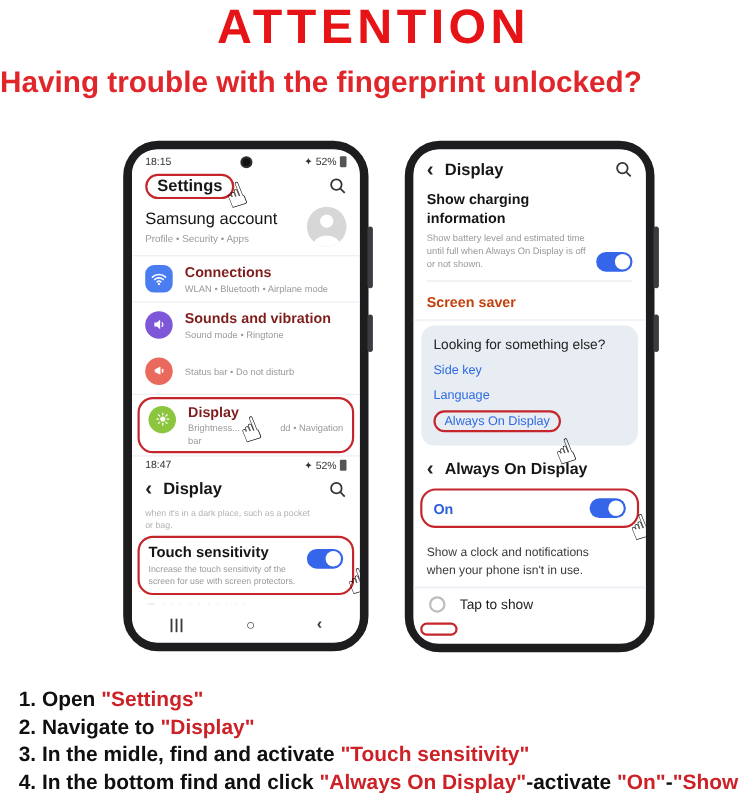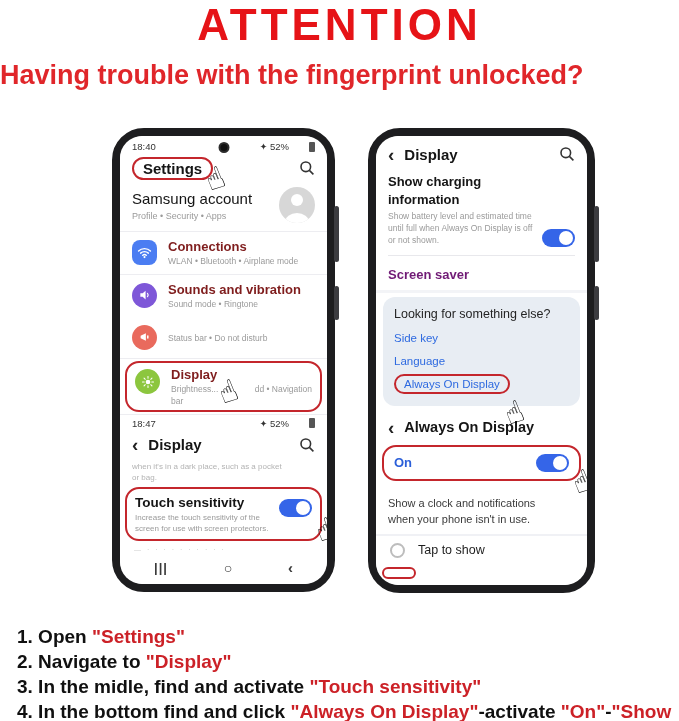--- a/index.html
+++ b/index.html
@@ -19,21 +19,21 @@
   .side-btn { position:absolute; width:5px; background:#3c3c40; border-radius:3px; right:-12px; }
   .sb1 { top:70px; height:56px; } .sb2 { top:150px; height:34px; }
   .screen { position:relative; width:100%; height:100%; border-radius:22px; overflow:hidden; background:#fff;
     display:flex; flex-direction:column; }
 
   .punch { position:absolute; top:6px; left:50%; transform:translateX(-50%); width:11px; height:11px;
     border-radius:50%; background:#111; border:2px solid #2c2c2c; z-index:5; }
 
   .statusbar { display:flex; justify-content:space-between; align-items:center;
     padding:5px 12px 1px; font-size:9.5px; color:#333; }
-  .batt { display:inline-flex; align-items:center; gap:20px; }
+  .batt { display:inline-flex; align-items:center; gap:3px; }
   .batt-icon { display:inline-block; width:6px; height:10px; background:#555; border-radius:1px; }
 
   .hdr { display:flex; align-items:center; padding:4px 12px 4px; min-height:30px; }
   .hdr .grow { flex:1; }
   .title-pill { display:inline-block; padding:1px 9px; border:2.4px solid #c4262c; border-radius:14px;
     font-size:15px; font-weight:700; color:#151515; }
   .hdr-title { font-size:15px; font-weight:700; color:#151515; margin-left:10px; }
   .chev { font-size:19px; font-weight:700; color:#222; line-height:1; }
   .search-svg { width:16px; height:16px; }
 
@@ -83,21 +83,21 @@
 
   .cursor { position:absolute; font-family:"DejaVu Sans", sans-serif; font-size:30px; color:#000;
     transform:rotate(-22deg); z-index:9; line-height:1; pointer-events:none; }
 
   
   .chg-row { display:flex; align-items:flex-end; padding:6px 12px 4px; }
   .chg-txt { flex:1; padding-right:8px; }
   .chg-title { font-size:13px; font-weight:700; color:#151515; }
   .chg-sub { font-size:8.5px; color:#9a9a9a; margin-top:3px; line-height:1.4; }
   .hline { height:1px; background:#e8e8ec; margin:4px 12px; }
-  .saver-row { padding:8px 12px; font-size:13px; font-weight:700; color:#701a75; }
+  .saver-row { padding:8px 12px; font-size:13px; font-weight:700; color:#c2410c; }
 
   .look-panel { margin:4px 7px; background:#e8edf3; border-radius:12px; padding:10px 11px 12px; position:relative; }
   .look-title { font-size:12.5px; color:#242424; margin-bottom:6px; }
   .blue-link { display:block; font-size:11.5px; color:#2e6ae0; margin-top:11px; }
   .aod-pill { display:inline-block; border:2.4px solid #c4262c; border-radius:12px; padding:2px 8px; margin-top:7px; }
   .aod-pill .blue-link { margin-top:0; }
 
   .aod-hdr { display:flex; align-items:center; padding:8px 12px 4px; }
   .aod-hdr-title { font-size:14.5px; font-weight:700; color:#151515; margin-left:10px; }
 
@@ -126,21 +126,21 @@
   <div class="big-title">ATTENTION</div>
   <div class="sub-title">Having trouble with the fingerprint unlocked?</div>
 
   <div class="phone phone-left">
     <span class="side-btn sb1"></span>
     <span class="side-btn sb2"></span>
     <div class="screen">
       <span class="punch"></span>
 
       <div class="statusbar">
-        <span>18:40</span>
+        <span>18:15</span>
         <span class="batt">
             <span>✦ 52%</span>
             <span class="batt-icon"></span>
           </span>
       </div>
 
       <div class="hdr">
         <span class="title-pill">Settings</span>
         <span class="cursor" style="left:86px; top:28px;">☝</span>
         <span class="grow"></span>

